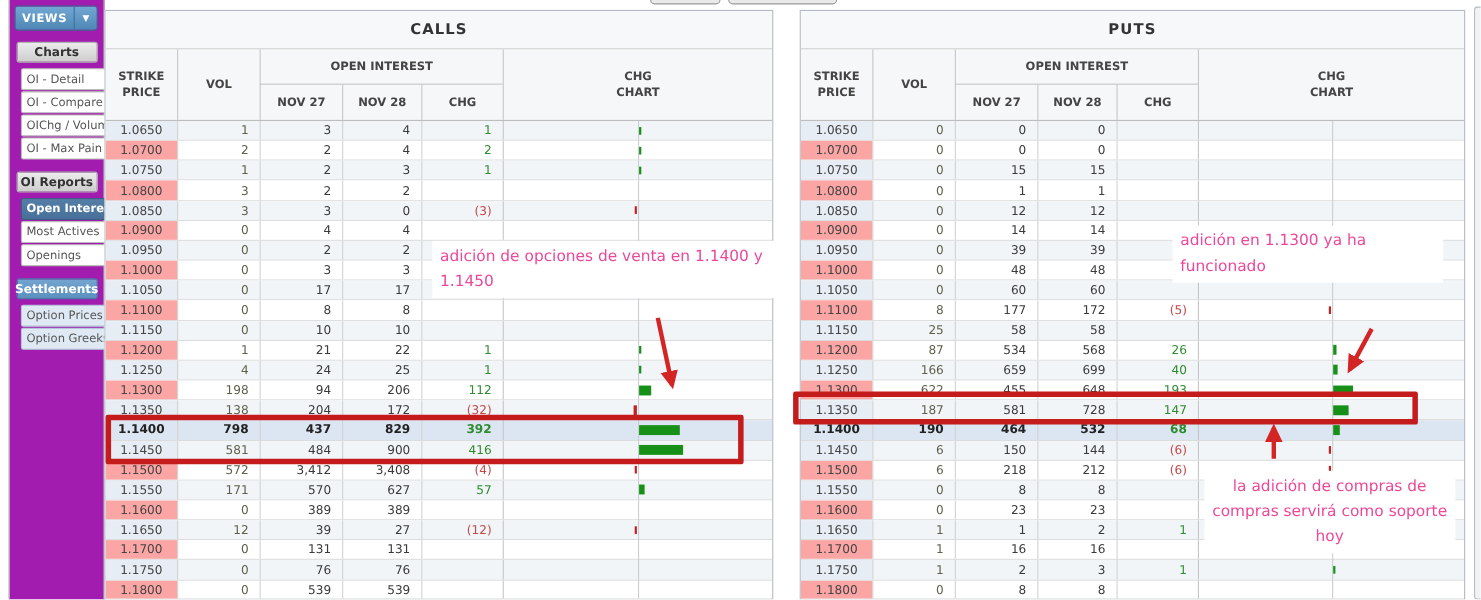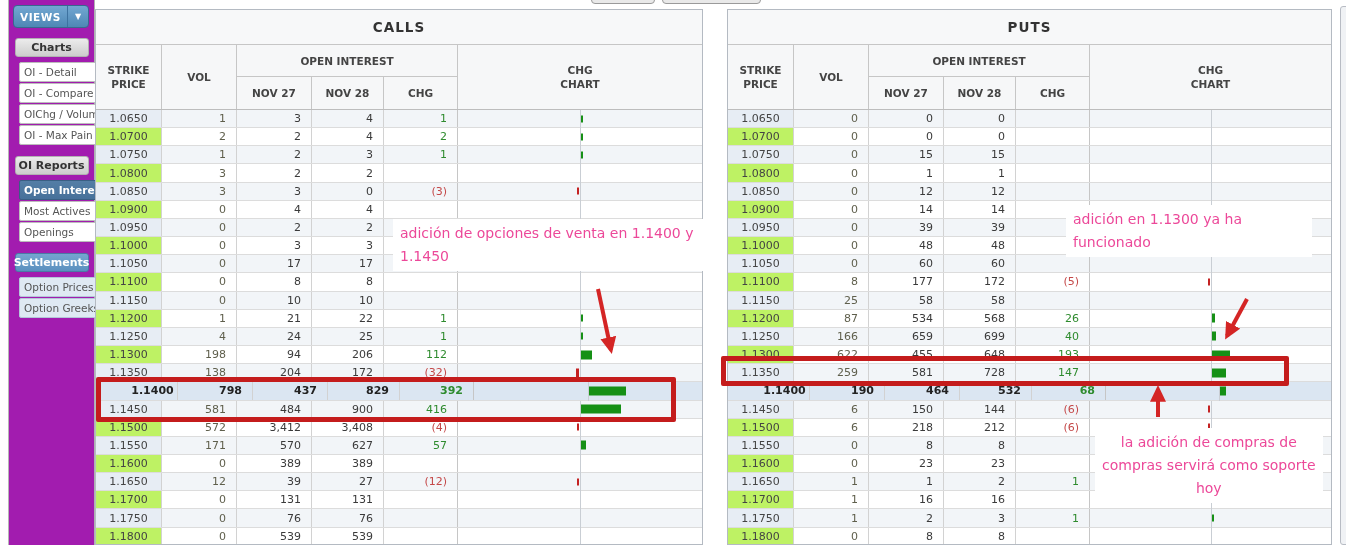--- a/index.html
+++ b/index.html
@@ -65,26 +65,26 @@
   .h-chart  { grid-row:1/3; grid-column:6; }
 
   
   .tbody { position:relative; }
   .trow { display:grid; grid-template-columns:65px 75px 75px 72px 74px 1fr;
     height:18.17px; background:#fff; border-bottom:1px solid #dcdcdc; cursor:pointer; }
   .trow.striped { background:#f2f5f8; }
   .cell { display:flex; align-items:center; border-left:1px solid #d2d2d2;
     font-size:11px; color:#3a3a3a; overflow:visible; }
   .cell:first-child { border-left:none; }
-  .c-strike { justify-content:center; background:#bef264; color:#444; }
+  .c-strike { justify-content:center; background:#fca5a5; color:#444; }
   .striped .c-strike { background:#e7edf4; }
   .c-num, .c-chg { justify-content:flex-end; padding-right:10px; }
   .c-vol { justify-content:flex-end; padding-right:10px; color:#5f5f4c; }
   .c-chg.pos { color:#2e8b2e; } .c-chg.neg { color:#c44848; }
-  .trow.hl, .trow.hl .c-strike { background:#dbe6f2;padding-left:16px; }
+  .trow.hl, .trow.hl .c-strike { background:#dbe6f2; }
   .trow.hl .cell { font-weight:bold; color:#222; }
   .trow.hl .c-chg.pos { color:#2e8b2e; }
   .c-chart { position:relative; border-left:1px solid #c6c6c6; }
   .c-chart::before { content:""; position:absolute; left:50%; top:0; bottom:-1px;
     width:1px; background:#c9ced4; }
   .bar { position:absolute; top:50%; transform:translateY(-50%); }
   .bar-pos { left:50%; margin-left:1px; background:#169016; }
   .bar-neg { right:50%; margin-right:1px; background:#c42222; }
 
   
@@ -503,21 +503,21 @@
           <div class="cell c-vol">622</div>
           <div class="cell c-num">455</div>
           <div class="cell c-num">648</div>
           <div class="cell c-chg pos">193</div>
           <div class="cell c-chart">
             <div class="bar bar-pos" style="width: 18px; height: 9px;"></div>
           </div>
         </div>
         <div class="trow striped">
           <div class="cell c-strike">1.1350</div>
-          <div class="cell c-vol">259</div>
+          <div class="cell c-vol">187</div>
           <div class="cell c-num">581</div>
           <div class="cell c-num">728</div>
           <div class="cell c-chg pos">147</div>
           <div class="cell c-chart">
             <div class="bar bar-pos" style="width: 14px; height: 9px;"></div>
           </div>
         </div>
         <div class="trow hl">
           <div class="cell c-strike">1.1400</div>
           <div class="cell c-vol">190</div>

